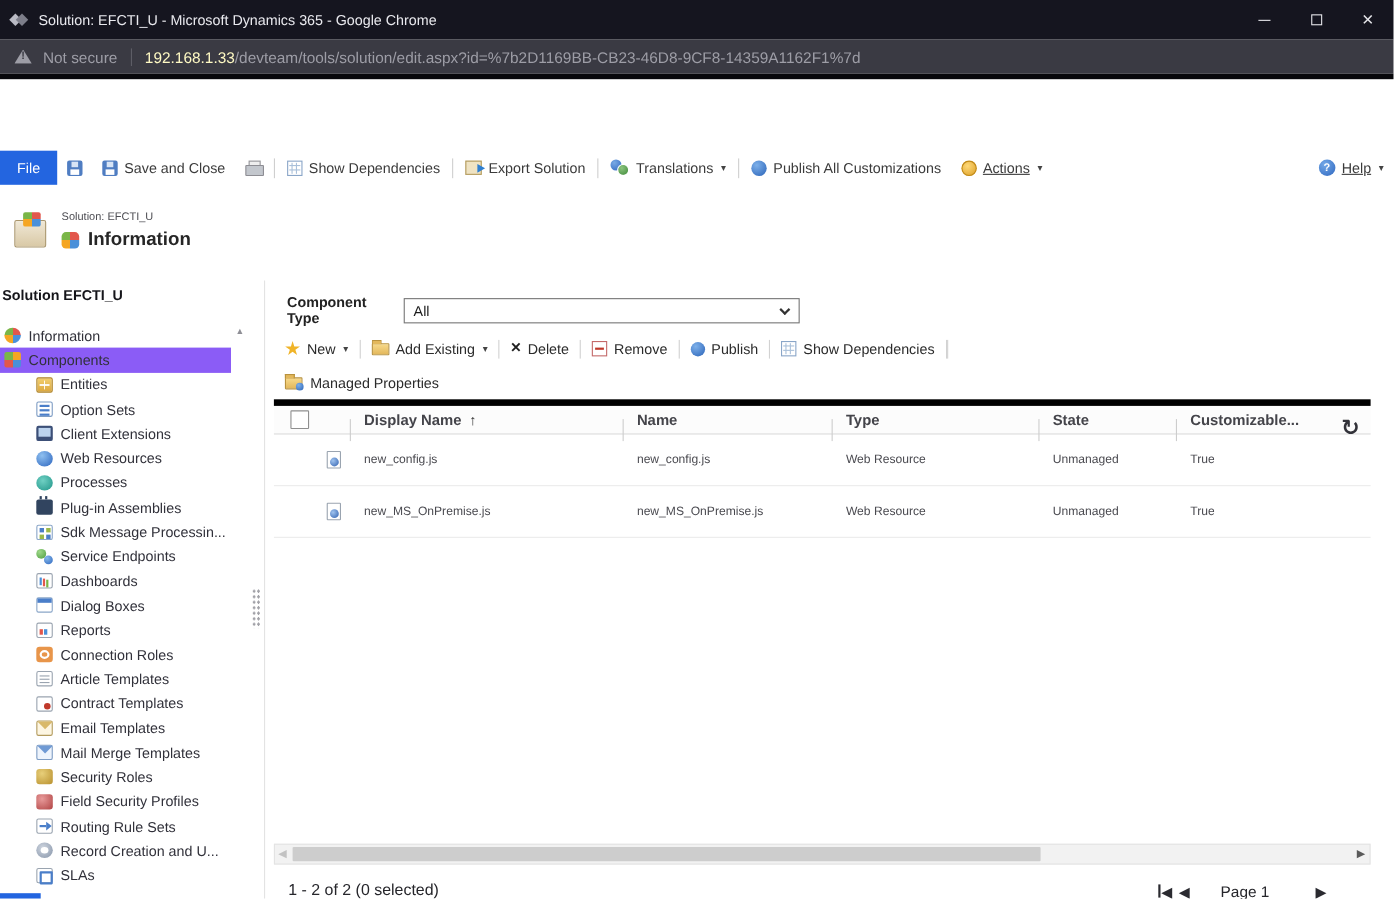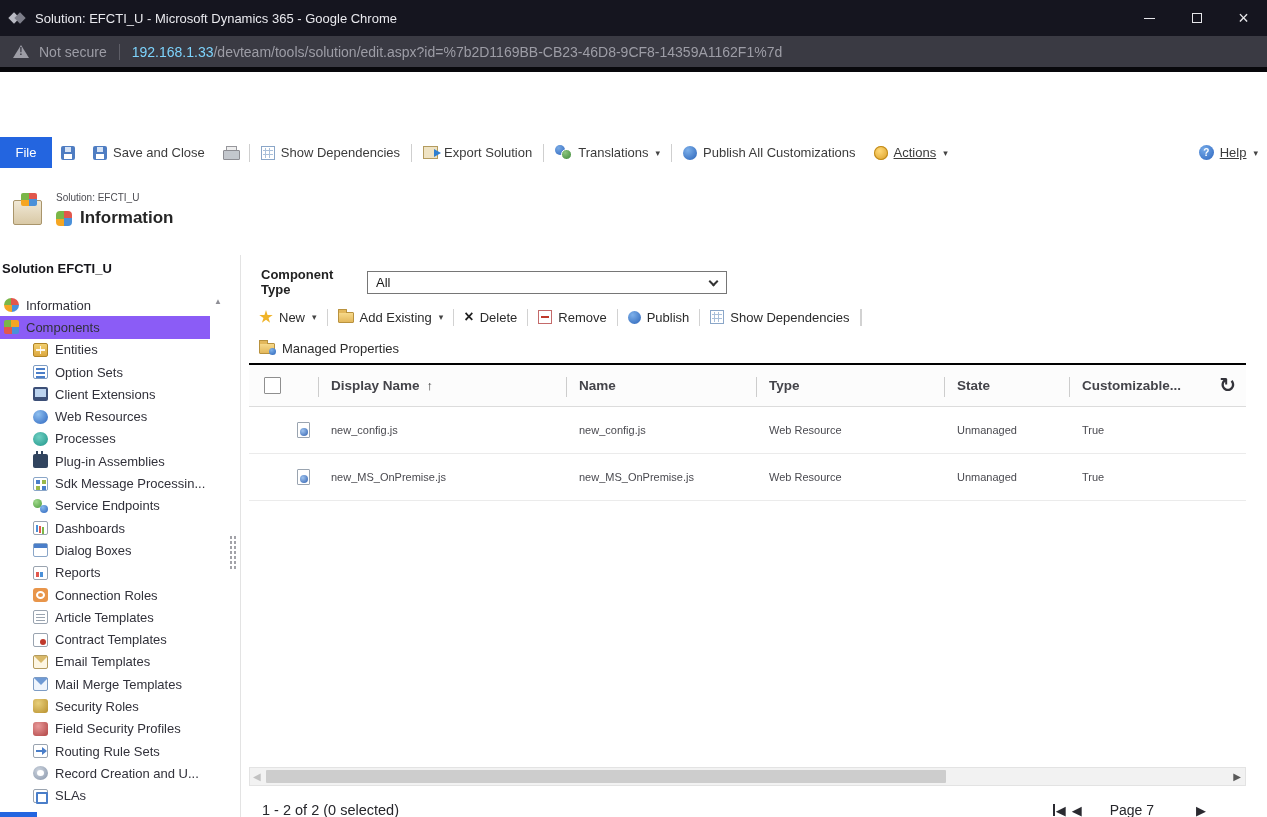--- a/index.html
+++ b/index.html
@@ -15,21 +15,21 @@
   .win-btn{width:47px;height:36px;display:flex;align-items:center;justify-content:center;color:#e6e6ea;cursor:default}
   .min-glyph{width:11px;height:1px;background:#e6e6ea}
   .max-glyph{width:10px;height:10px;border:1px solid #e6e6ea}
   .close-glyph{font-size:18px;line-height:1}
 
   
   .addrbar{position:absolute;top:36px;left:0;right:0;height:31px;background:#3a3a43;display:flex;align-items:center;padding-left:13px;font-size:14px;color:#9d9da6}
   .warn-tri{width:16px;height:13px;background:#9d9da6;clip-path:polygon(50% 0,100% 100%,0 100%);display:flex;align-items:flex-end;justify-content:center;color:#3a3a43;font-size:10px;font-weight:bold;line-height:1;margin-right:10px;flex:none}
   .warn-tri span{margin-bottom:1px}
   .addr-sep{width:1px;height:16px;background:#5d5d66;margin:0 12px}
-  .host{color:#7dd3fc}
+  .host{color:#fef9c3}
   .path{color:#9d9da6}
   .addr-shadow{position:absolute;top:67px;left:0;right:0;height:5px;background:#08080c}
 
   
   .ribbon{position:absolute;top:137px;left:0;right:0;height:31px;display:flex;align-items:stretch;font-size:13px;color:#3b3b3b}
   .file-tab{width:52px;background:#2365e0;color:#fff;display:flex;align-items:center;justify-content:center;flex:none;cursor:pointer}
   .rb{display:flex;align-items:center;gap:6px;padding:0 9px;white-space:nowrap;cursor:pointer}
   .rb-sep{width:1px;height:18px;background:#cfcfcf;align-self:center;margin:0 2px}
   .caret{font-size:9px;color:#444;margin-left:1px}
   .u{text-decoration:underline}
@@ -144,21 +144,21 @@
   .ic-pub-sm{width:13px;height:13px;border-radius:50%;background:radial-gradient(circle at 35% 30%,#7db0ea,#2a63b8)}
   .ic-addreq{width:14px;height:14px;border:1px solid #7a9ac0;background:#fff}
   .ic-addreq::before{content:"";position:absolute;left:1px;right:1px;top:3px;height:1px;background:#aac0da;box-shadow:0 4px 0 #aac0da}
   .ic-addreq::after{content:"";position:absolute;right:-3px;bottom:-3px;width:8px;height:8px;background:#3f9c46;clip-path:polygon(35% 0,65% 0,65% 35%,100% 35%,100% 65%,65% 65%,65% 100%,35% 100%,35% 65%,0 65%,0 35%,35% 35%)}
   .ic-managed{width:16px;height:11px;background:linear-gradient(#f7d98a,#e3b85c);border:1px solid #b9923e;border-radius:1px;position:relative}
   .ic-managed::before{content:"";position:absolute;top:-4px;left:-1px;width:7px;height:3px;background:#e3b85c;border:1px solid #b9923e;border-bottom:none}
   .ic-managed::after{content:"";position:absolute;right:-2px;bottom:-2px;width:7px;height:7px;border-radius:50%;background:radial-gradient(circle at 35% 30%,#7db0ea,#2a63b8)}
 
   
   .grid{position:absolute;left:8px;top:108px;width:997px}
-  .g-head{display:flex;align-items:center;height:44px;background:#fcfcfc;border-top:2px solid #000000;border-bottom:1px solid #dcdcdc;font-size:13.5px;font-weight:bold;color:#44444a;position:relative}
+  .g-head{display:flex;align-items:center;height:32px;background:#fcfcfc;border-top:6px solid #000000;border-bottom:1px solid #dcdcdc;font-size:13.5px;font-weight:bold;color:#44444a;position:relative}
   .g-col{display:flex;align-items:center;height:100%;position:relative;flex:none}
   .c-check{width:40px}.c-icon{width:29px}.c-display{width:248px}.c-name{width:190px}.c-type{width:188px}.c-state{width:125px}.c-custom{width:177px}
   .col-sep{position:absolute;left:0;top:12px;height:20px;width:1px;background:#cdcdcd}
   .col-text{padding-left:13px;white-space:nowrap;overflow:hidden}
   .sort{margin-left:7px;font-weight:normal;color:#333;font-size:13px}
   .g-check{width:17px;height:17px;border:1px solid #8f8f8f;background:#fff;margin-left:15px;border-radius:1px;cursor:pointer}
   .refresh{position:absolute;right:10px;top:10px;font-size:20px;color:#33333a;cursor:pointer;line-height:1}
   .g-row{display:flex;align-items:center;height:47px;border-bottom:1px solid #ebebeb;font-size:11px;color:#4a4a50;cursor:pointer}
   .page-ic{width:13px;height:16px;background:#fff;border:1px solid #9aa4b0;position:relative;border-radius:1px;margin-left:8px}
   .page-ic::after{content:"";position:absolute;left:2px;top:5px;width:8px;height:8px;border-radius:50%;background:radial-gradient(circle at 35% 35%,#9fc3ef,#2f5fae)}
@@ -505,18 +505,18 @@
   </div>
 
   <div class="statusbar">
     <span class="status-left">1 - 2 of 2 (0 selected)</span>
     <div class="status-right">
       <span class="pg pg-first">
           <span class="pg-bar"></span>
           <span>◀</span>
         </span>
       <span class="pg pg-prev">◀</span>
-      <span class="pg-label">Page 7</span>
+      <span class="pg-label">Page 1</span>
       <span class="pg pg-next">▶</span>
     </div>
   </div>
 
 </div>
 
 </body></html>

